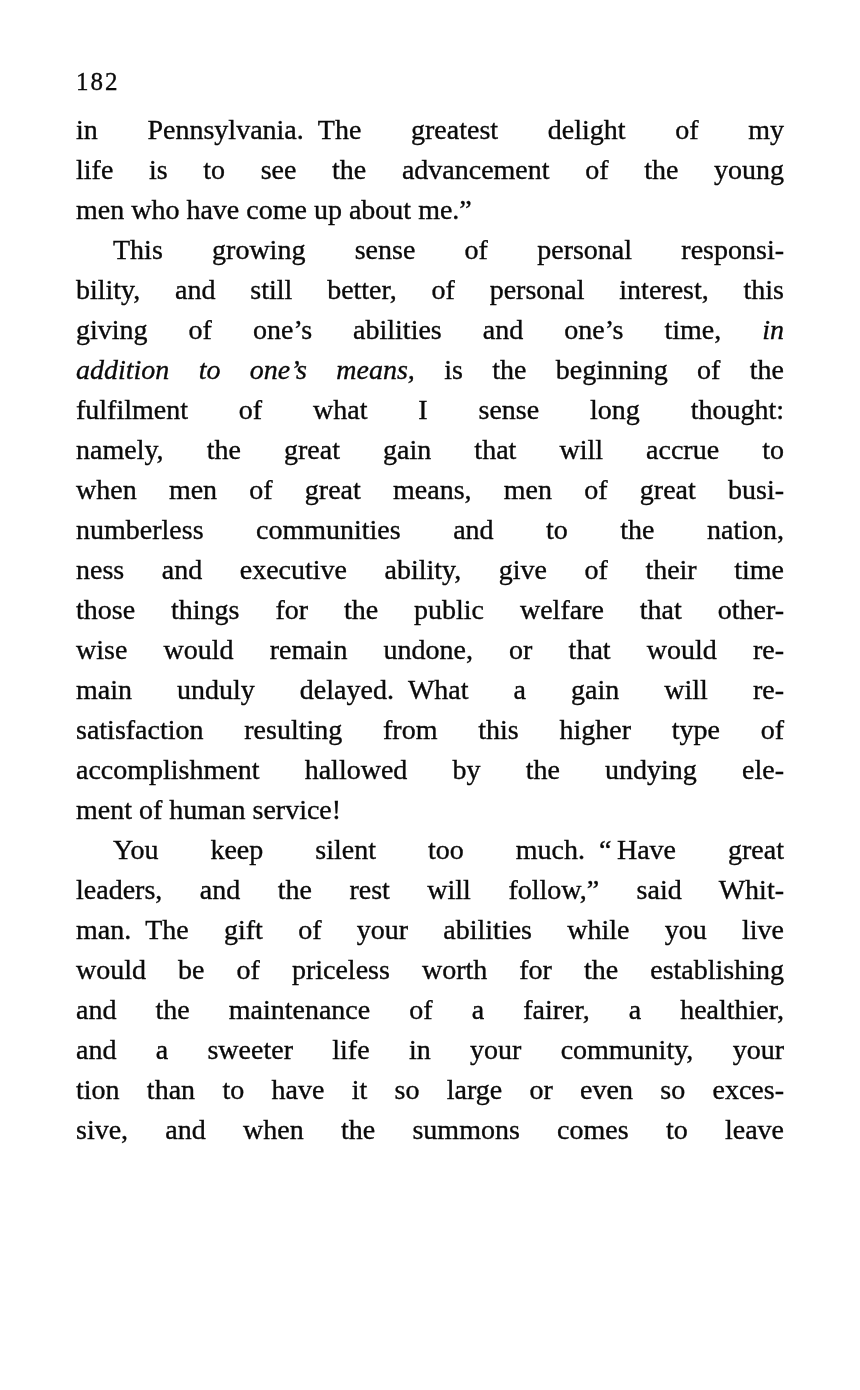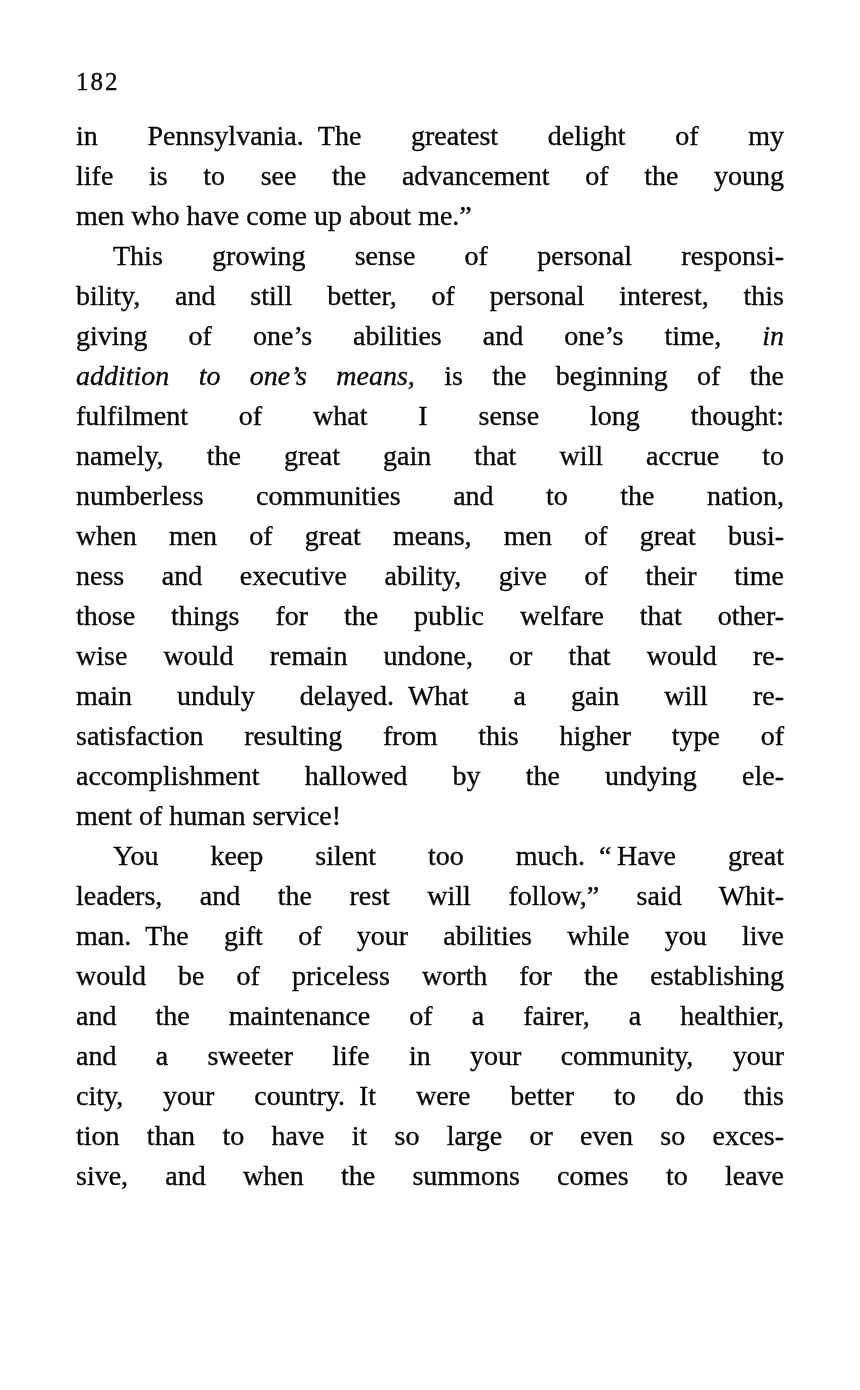--- a/index.html
+++ b/index.html
@@ -29,21 +29,21 @@
     letter-spacing: 2px;
     font-variant-numeric: oldstyle-nums;
   }
   .running-title {
     margin-left: 26px;
     font-size: 27px;
     letter-spacing: 2.5px;
   }
   .text-block {
     position: absolute;
-    top: 116px; left: 76px; width: 708px;
+    top: 110px; left: 76px; width: 708px;
     font-size: 28px;
     line-height: 40px;
   }
   .paragraph { margin: 0; }
   .line {
     text-align: justify;
     text-align-last: justify;
   }
   .line.last { text-align-last: left; }
   .line.indent { padding-left: 37px; }
@@ -62,35 +62,34 @@
         <div class="line"><span>life is to see the advancement of the young</span></div>
         <div class="line last"><span>men who have come up about me.”</span></div>
       </div>
       <div class="paragraph">
         <div class="line indent"><span>This growing sense of personal responsi-</span></div>
         <div class="line"><span>bility, and still better, of personal interest, this</span></div>
         <div class="line"><span>giving of one’s abilities and one’s time, </span><em>in</em></div>
         <div class="line"><em>addition to one’s means,</em><span> is the beginning of the</span></div>
         <div class="line"><span>fulfilment of what I sense long thought:</span></div>
         <div class="line"><span>namely, the great gain that will accrue to</span></div>
+        <div class="line"><span>when men of great means, men of great busi-</span></div>
         <div class="line"><span>numberless communities and to the nation,</span></div>
-        <div class="line"><span>when men of great means, men of great busi-</span></div>
         <div class="line"><span>ness and executive ability, give of their time</span></div>
         <div class="line"><span>those things for the public welfare that other-</span></div>
         <div class="line"><span>wise would remain undone, or that would re-</span></div>
         <div class="line"><span>main unduly delayed. What a gain will re-</span></div>
         <div class="line"><span>satisfaction resulting from this higher type of</span></div>
         <div class="line"><span>accomplishment hallowed by the undying ele-</span></div>
         <div class="line last"><span>ment of human service!</span></div>
       </div>
       <div class="paragraph">
         <div class="line indent"><span>You keep silent too much. “ Have great</span></div>
         <div class="line"><span>leaders, and the rest will follow,” said Whit-</span></div>
         <div class="line"><span>man. The gift of your abilities while you live</span></div>
         <div class="line"><span>would be of priceless worth for the establishing</span></div>
         <div class="line"><span>and the maintenance of a fairer, a healthier,</span></div>
         <div class="line"><span>and a sweeter life in your community, your</span></div>
-        <div class="line"><span>city, your country. It were better to do this</span></div>
         <div class="line"><span>tion than to have it so large or even so exces-</span></div>
         <div class="line"><span>sive, and when the summons comes to leave</span></div>
       </div>
     </main>
 </div>
 
 </body></html>

